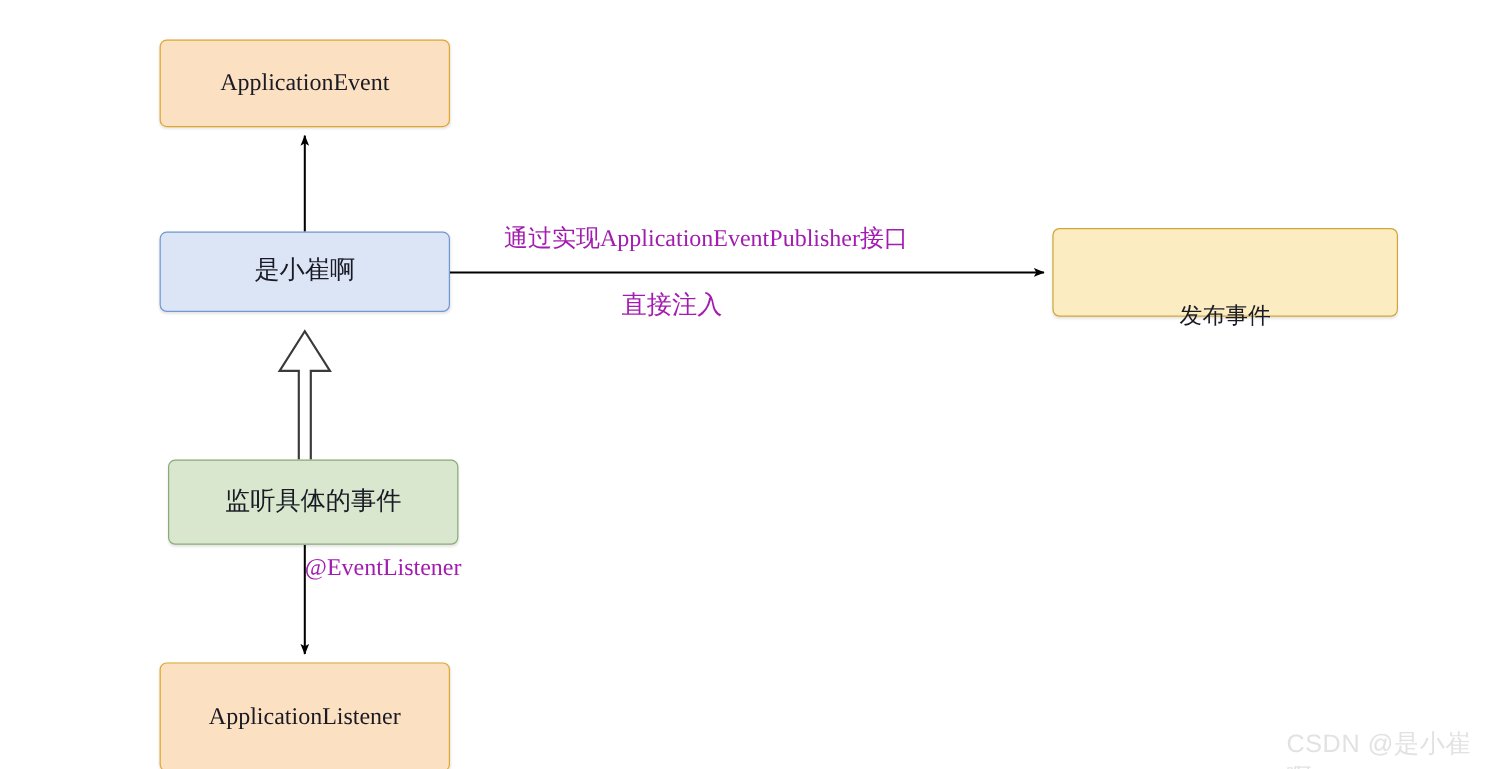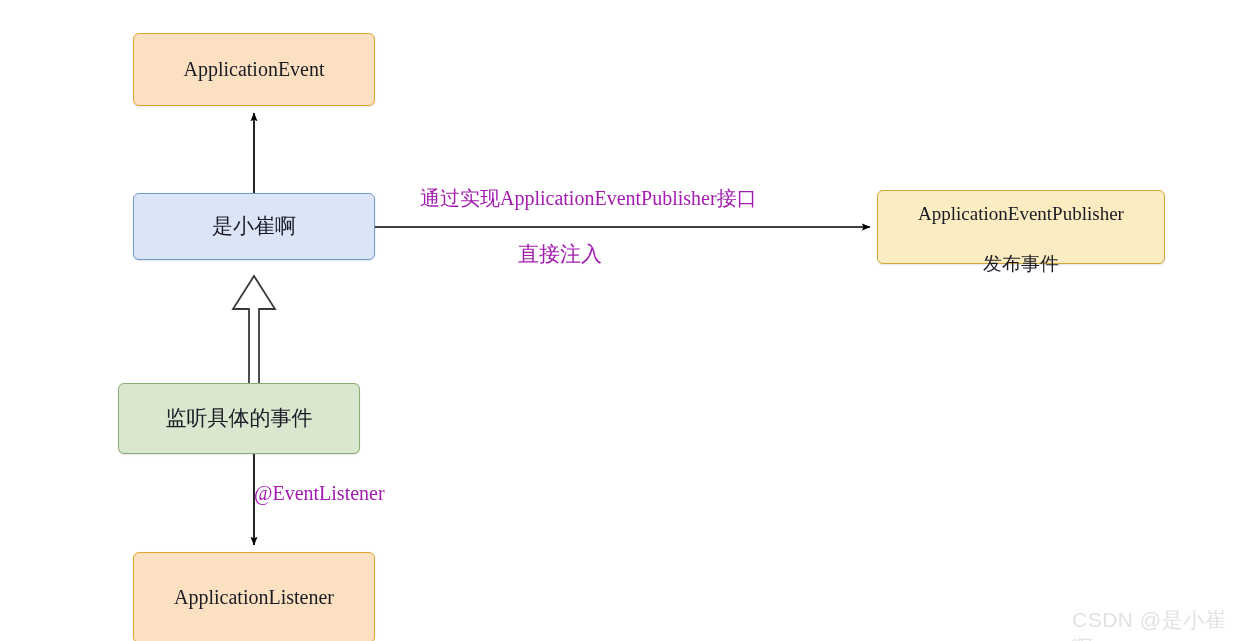--- a/index.html
+++ b/index.html
@@ -48,21 +48,21 @@
     font-size: 20px;
   }
   #node-concrete-event {
     left: 133px; top: 193px; width: 242px; height: 67px;
     background: #dce5f6;
     border-color: #7098d4;
     font-size: 21px;
     font-family: "Liberation Sans", "DejaVu Sans", sans-serif;
   }
   #node-listen-concrete-event {
-    left: 118px; top: 383px; width: 242px; height: 71px;
+    left: 140px; top: 383px; width: 242px; height: 71px;
     background: #d8e7ce;
     border-color: #8aab77;
     font-size: 21px;
     font-family: "Liberation Sans", "DejaVu Sans", sans-serif;
   }
   #node-application-listener {
     left: 133px; top: 552px; width: 242px; height: 91px;
     background: #fce0c2;
     border-color: #e0a72f;
     font-size: 20px;
@@ -87,21 +87,21 @@
   #edge-label-publisher-interface {
     left: 420px; top: 185px;
     font-size: 20px;
   }
   #edge-label-direct-inject {
     left: 518px; top: 240px;
     font-size: 21px;
     font-family: "Liberation Sans", "DejaVu Sans", sans-serif;
   }
   #edge-label-event-listener {
-    left: 254px; top: 482px;
+    left: 254px; top: 462px;
     font-size: 20px;
   }
 
   #watermark {
     position: absolute;
     left: 1045px; top: 606px;
     font-size: 21px;
     color: #e2e2e2;
     font-family: "Liberation Sans", "DejaVu Sans", sans-serif;
     letter-spacing: 0.5px;
@@ -145,21 +145,21 @@
 <div class="node" id="node-listen-concrete-event">
   <span class="label-inner cn">监听具体的事件</span>
 </div>
 
 <div class="node" id="node-application-listener">
   <span class="label-inner">ApplicationListener</span>
 </div>
 
 <div class="node" id="node-application-event-publisher">
   <span class="label-inner">
-    <span>ApplicationEventPublisher</span><br>
+    <br>
     <span class="cn">发布事件</span>
   </span>
 </div>
 
 <div class="edge-label" id="edge-label-publisher-interface">通过实现ApplicationEventPublisher接口</div>
 
 <div class="edge-label" id="edge-label-direct-inject">直接注入</div>
 
 <div class="edge-label" id="edge-label-event-listener">@EventListener</div>
 

